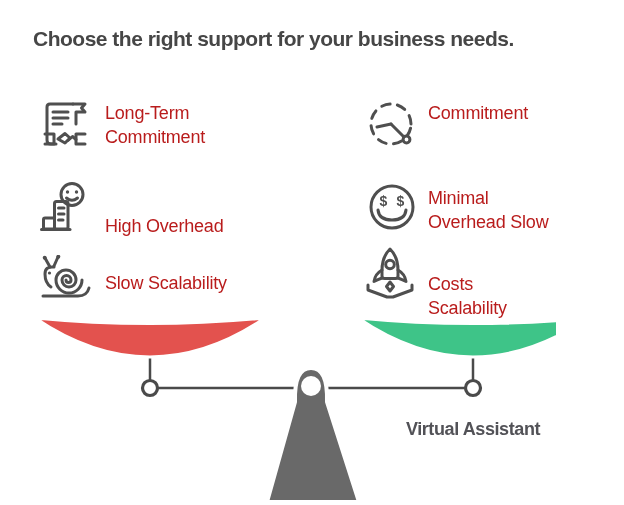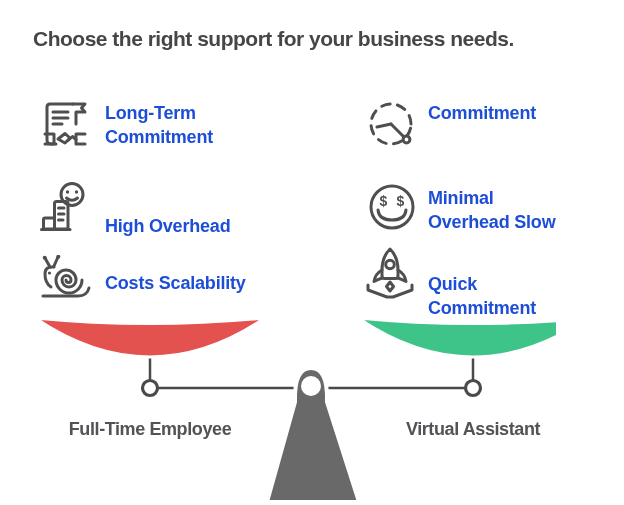--- a/index.html
+++ b/index.html
@@ -6,21 +6,21 @@
   .canvas{
     position:relative;width:556px;height:505px;background:#ffffff;overflow:hidden;
     font-family:"Liberation Sans",sans-serif;
   }
   .title{
     position:absolute;left:33px;top:27px;width:580px;
     font-size:21px;font-weight:bold;letter-spacing:-0.5px;color:#464646;
   }
   .item-text{
     position:absolute;
-    font-size:18px;font-weight:bold;letter-spacing:-0.2px;line-height:24px;color:#1d4ed8;
+    font-size:18px;font-weight:normal;letter-spacing:-0.2px;line-height:24px;color:#b91c1c;
   }
   .item-text span{display:block;}
   .icon-box{position:absolute;}
   .icon-box svg{display:block;}
   .pan-label{
     position:absolute;top:419px;width:240px;text-align:center;
     font-size:18px;font-weight:bold;letter-spacing:-0.4px;color:#525257;
   }
   .scale-svg{position:absolute;left:0;top:0;}
 </style>
@@ -99,46 +99,45 @@
   </div>
 
   <div class="item-text" style="left:105px;top:101px;">
     <span>Long-Term</span>
     <span>Commitment</span>
   </div>
   <div class="item-text" style="left:105px;top:186px;margin-top:28px;">
     <span>High Overhead</span>
   </div>
   <div class="item-text" style="left:105px;top:271px;">
-    <span>Costs Scalability</span>
+    <span>Slow Scalability</span>
   </div>
 
   <div class="item-text" style="left:428px;top:101px;">
     <span>Commitment</span>
   </div>
   <div class="item-text" style="left:428px;top:186px;">
     <span>Minimal</span>
     <span>Overhead Slow</span>
   </div>
   <div class="item-text" style="left:428px;top:272px;">
-    <span>Quick Commitment</span>
+    <span>Costs Scalability</span>
   </div>
 
   <svg class="scale-svg" width="624" height="505" viewBox="0 0 624 505">
 
     <line x1="150" y1="356" x2="150" y2="382" stroke="#4a4a4a" stroke-width="2.5"></line>
     <line x1="473" y1="356" x2="473" y2="382" stroke="#4a4a4a" stroke-width="2.5"></line>
     <line x1="150" y1="388" x2="473" y2="388" stroke="#4a4a4a" stroke-width="2.5"></line>
 
     <path d="M35,318 Q150,329 265,318 Q150,396 35,318 Z" stroke="#ffffff" stroke-width="3" stroke-linejoin="round" fill="#e3524e"></path>
     <path d="M358,318 Q473,329 588,318 Q473,396 358,318 Z" stroke="#ffffff" stroke-width="3" stroke-linejoin="round" fill="#3ec488"></path>
 
     <circle cx="150" cy="388" r="7.5" fill="#ffffff" stroke="#4a4a4a" stroke-width="3.2"></circle>
     <circle cx="473" cy="388" r="7.5" fill="#ffffff" stroke="#4a4a4a" stroke-width="3.2"></circle>
 
     <path d="M267,502 L295,402 Q294,368 311,368 Q328,368 327,402 L359,502 Z" fill="#696969" stroke="#ffffff" stroke-width="4" stroke-linejoin="round"></path>
     <circle cx="311" cy="386" r="10" fill="#ffffff"></circle>
   </svg>
 
-  <div class="pan-label" style="left:30px;">Full-Time Employee</div>
   <div class="pan-label" style="left:353px;">Virtual Assistant</div>
 
 </div>
 
 </body></html>

